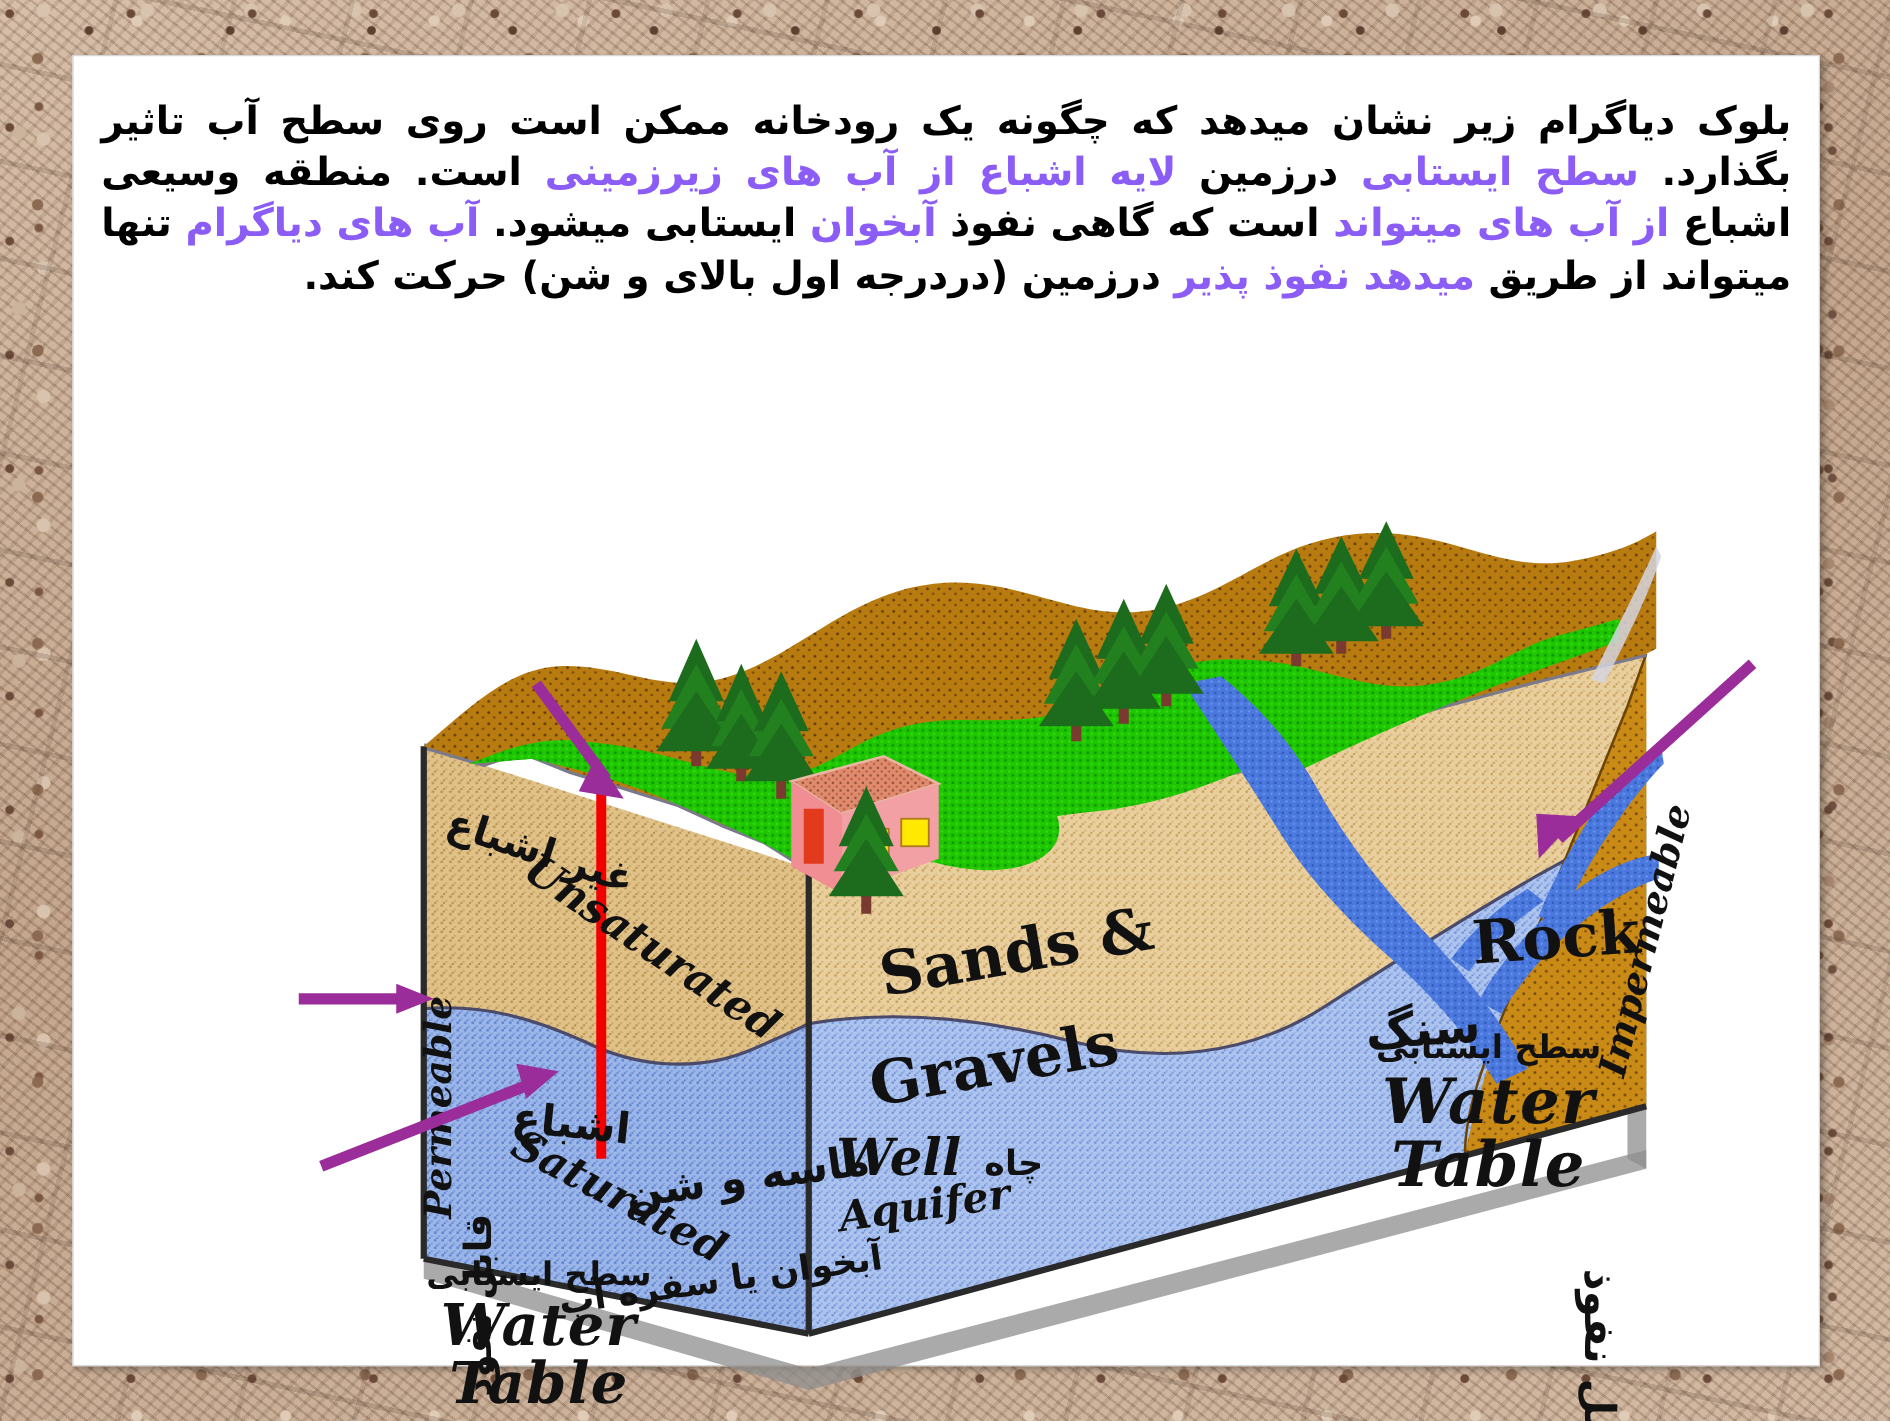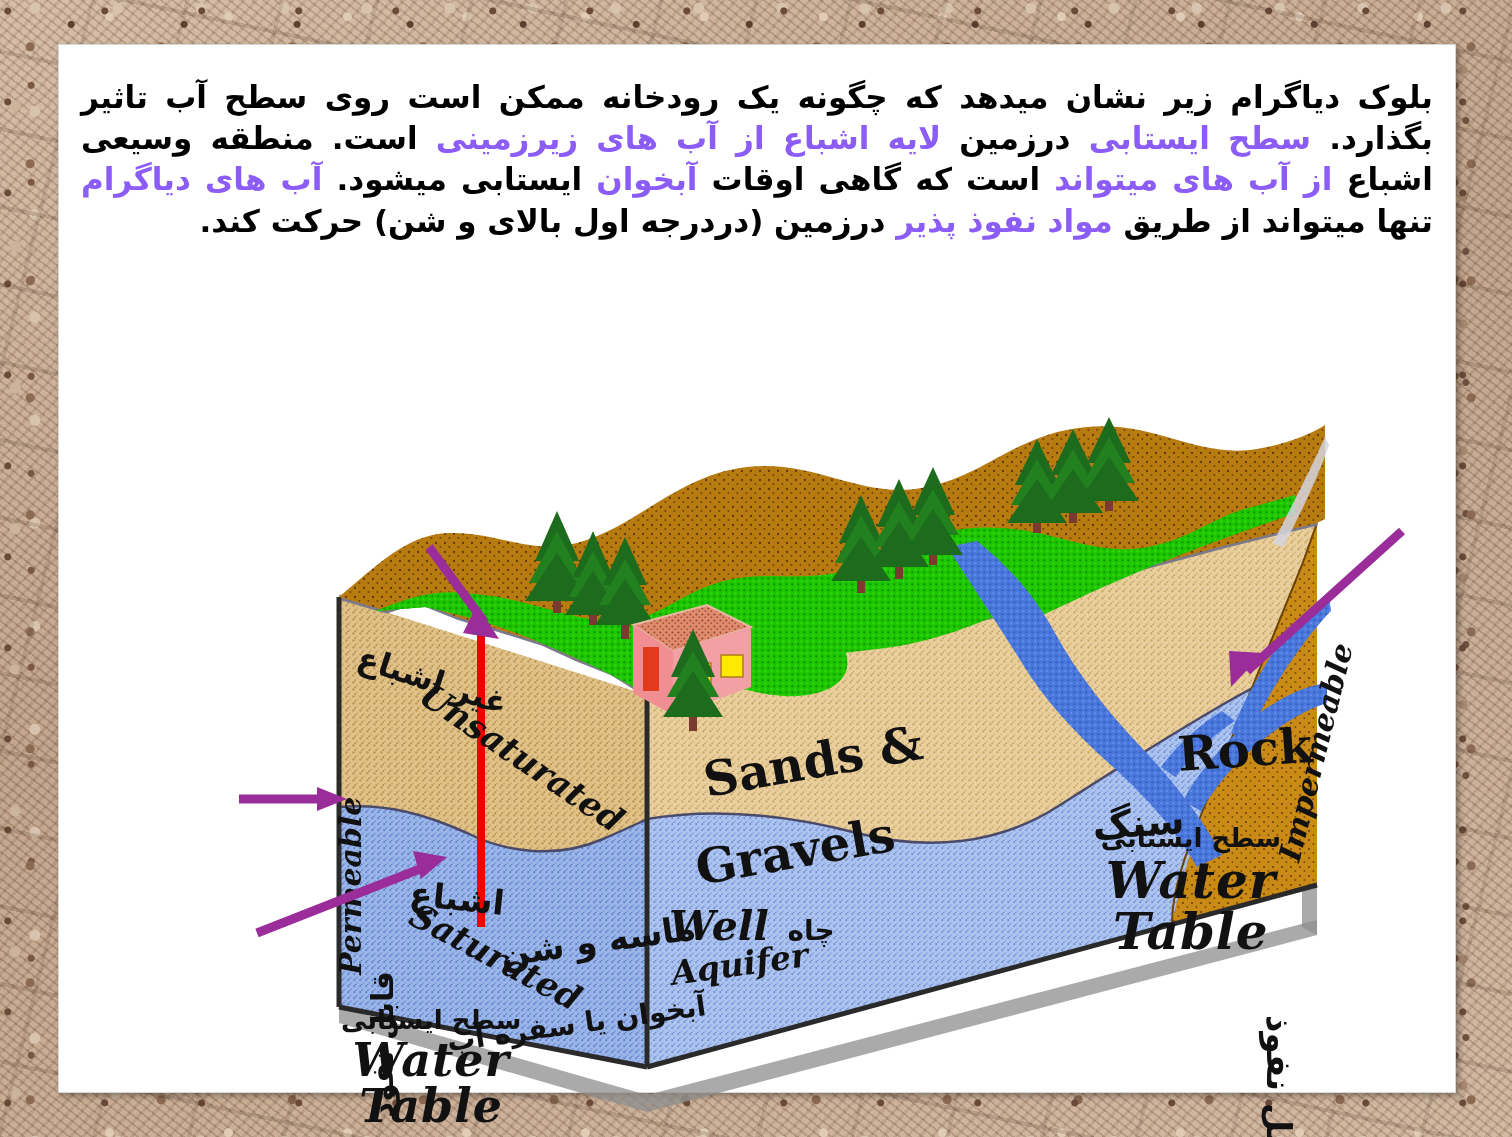--- a/index.html
+++ b/index.html
@@ -138,26 +138,26 @@
   <div id="page">
 
     <div id="headline">
       <span>بلوک دیاگرام زیر نشان میدهد که چگونه یک رودخانه ممکن است روی سطح آب تاثیر بگذارد.</span>
       <span class="hl">سطح ایستابی</span>
       <span>درزمین</span>
       <span class="hl">لایه اشباع از آب های زیرزمینی</span>
       <span>است.</span>
       <span>منطقه وسیعی اشباع</span>
       <span class="hl">از آب های میتواند</span>
-      <span>است که گاهی اوقات</span>
+      <span>است که گاهی نفوذ</span>
       <span class="hl">آبخوان</span>
       <span>ایستابی میشود.</span>
       <span class="hl">آب های دیاگرام</span>
       <span>تنها میتواند از طریق</span>
-      <span class="hl">مواد نفوذ پذیر</span>
+      <span class="hl">میدهد نفوذ پذیر</span>
       <span>درزمین (دردرجه اول بالای و شن) حرکت کند.</span>
     </div>
 
     <div id="diagram">
 
       <svg viewBox="0 0 1010 680" preserveAspectRatio="none">
         <defs>
 
           <pattern id="pSand" width="7" height="7" patternUnits="userSpaceOnUse">
             <rect width="7" height="7" fill="#e9cf9e"></rect>

